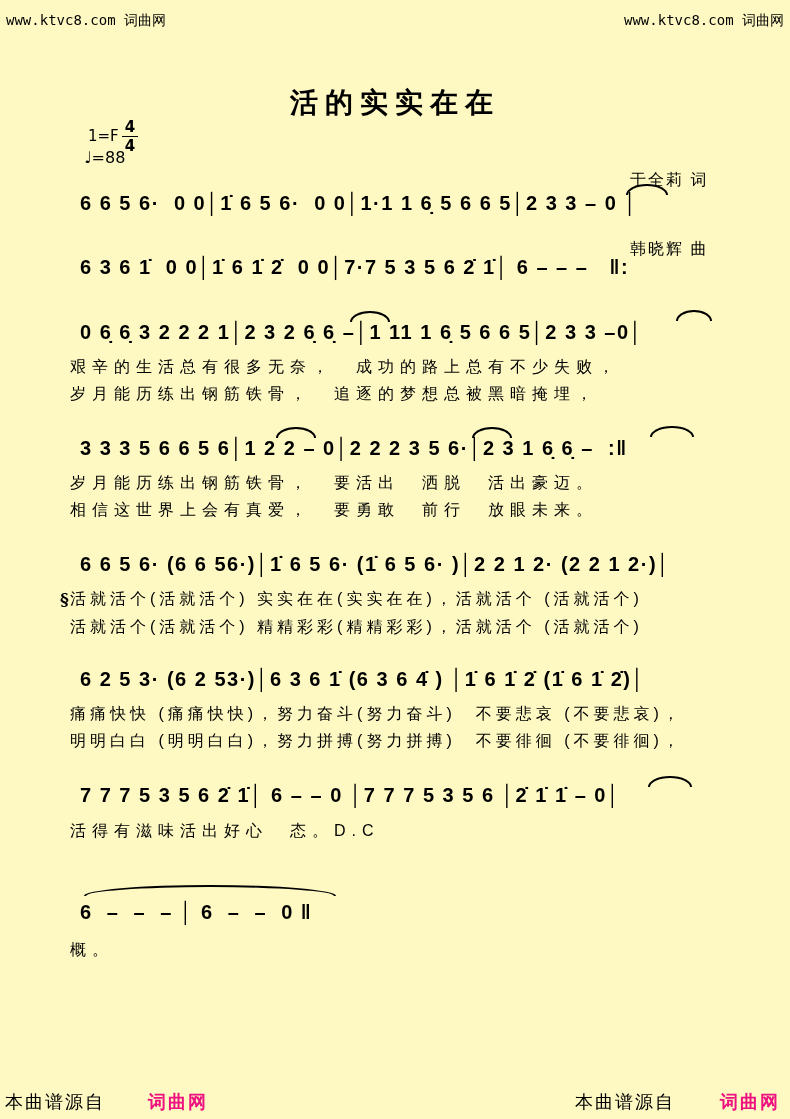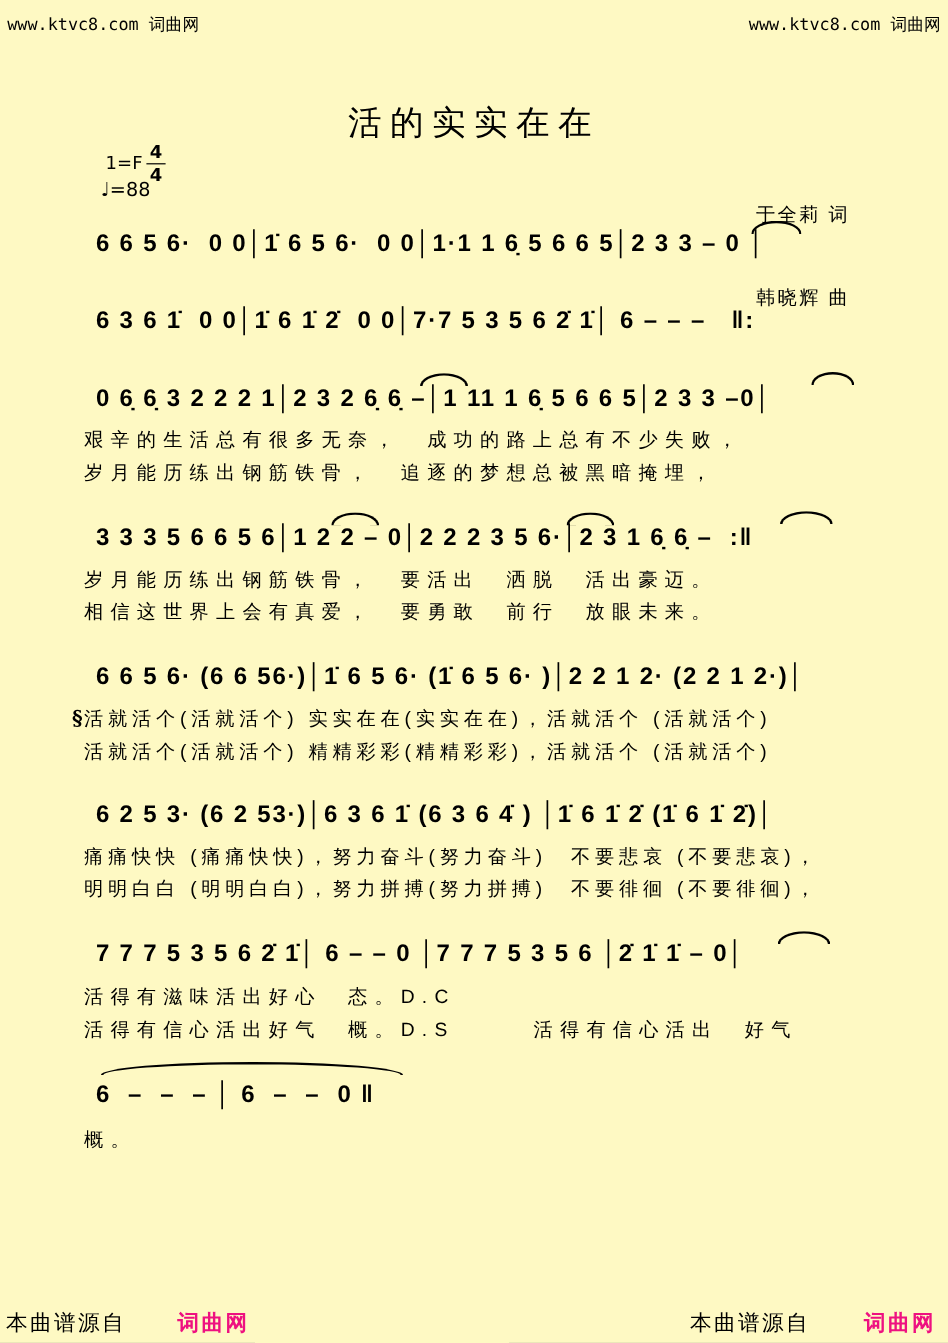--- a/index.html
+++ b/index.html
@@ -9,21 +9,21 @@
     background:#fef9c3; color:#000; overflow:hidden;
   }
   .watermark {
     position:absolute; top:12px; font-family:"DejaVu Sans Mono", monospace;
     font-size:14px; color:#000; letter-spacing:0px; white-space:pre;
   }
   .wm-left { left:6px; }
   .wm-right { right:6px; }
   .title {
     position:absolute; top:84px; left:0; width:100%; text-align:center;
-    font-family:"DejaVu Serif", serif; font-weight:normal; font-size:28px;
+    font-family:"DejaVu Serif", serif; font-weight:bold; font-size:28px;
     letter-spacing:7px; white-space:pre;
   }
   .credits {
     position:absolute; top:122px; left:630px; font-size:16px;
     line-height:23px; letter-spacing:2px; white-space:pre;
   }
   .keysig {
     position:absolute; top:127px; left:88px; font-size:15px;
     font-family:"DejaVu Sans", sans-serif; white-space:pre;
   }
@@ -106,21 +106,20 @@
 
   <div class="lyr" style="top:357px">艰辛的生活总有很多无奈，　成功的路上总有不少失败，</div>
   <div class="lyr" style="top:384px">岁月能历练出钢筋铁骨，　追逐的梦想总被黑暗掩埋，</div>
   <div class="lyr" style="top:473px">岁月能历练出钢筋铁骨，　要活出　洒脱　活出豪迈。</div>
   <div class="lyr" style="top:500px">相信这世界上会有真爱，　要勇敢　前行　放眼未来。</div>
   <div class="lyr" style="top:589px; letter-spacing:4px">活就活个(活就活个) 实实在在(实实在在)，活就活个 (活就活个)</div>
   <div class="lyr" style="top:617px; letter-spacing:4px">活就活个(活就活个) 精精彩彩(精精彩彩)，活就活个 (活就活个)</div>
   <div class="lyr" style="top:704px; letter-spacing:4px">痛痛快快 (痛痛快快)，努力奋斗(努力奋斗)　不要悲哀 (不要悲哀)，</div>
   <div class="lyr" style="top:731px; letter-spacing:4px">明明白白 (明明白白)，努力拼搏(努力拼搏)　不要徘徊 (不要徘徊)，</div>
   <div class="lyr" style="top:821px">活得有滋味活出好心　态。D.C</div>
-  <div class="lyr" style="top:848px">活得有信心活出好气　概。D.S　　　活得有信心活出　好气</div>
   <div class="lyr" style="top:940px">概。</div>
 
   <div class="footer-text" style="left:5px; top:1090px">本曲谱源自</div>
   <a class="footer-link" style="left:148px; top:1090px">词曲网</a>
   <div class="footer-text" style="left:575px; top:1090px">本曲谱源自</div>
   <a class="footer-link" style="left:720px; top:1090px">词曲网</a>
 
 </div>
 
 </body></html>

